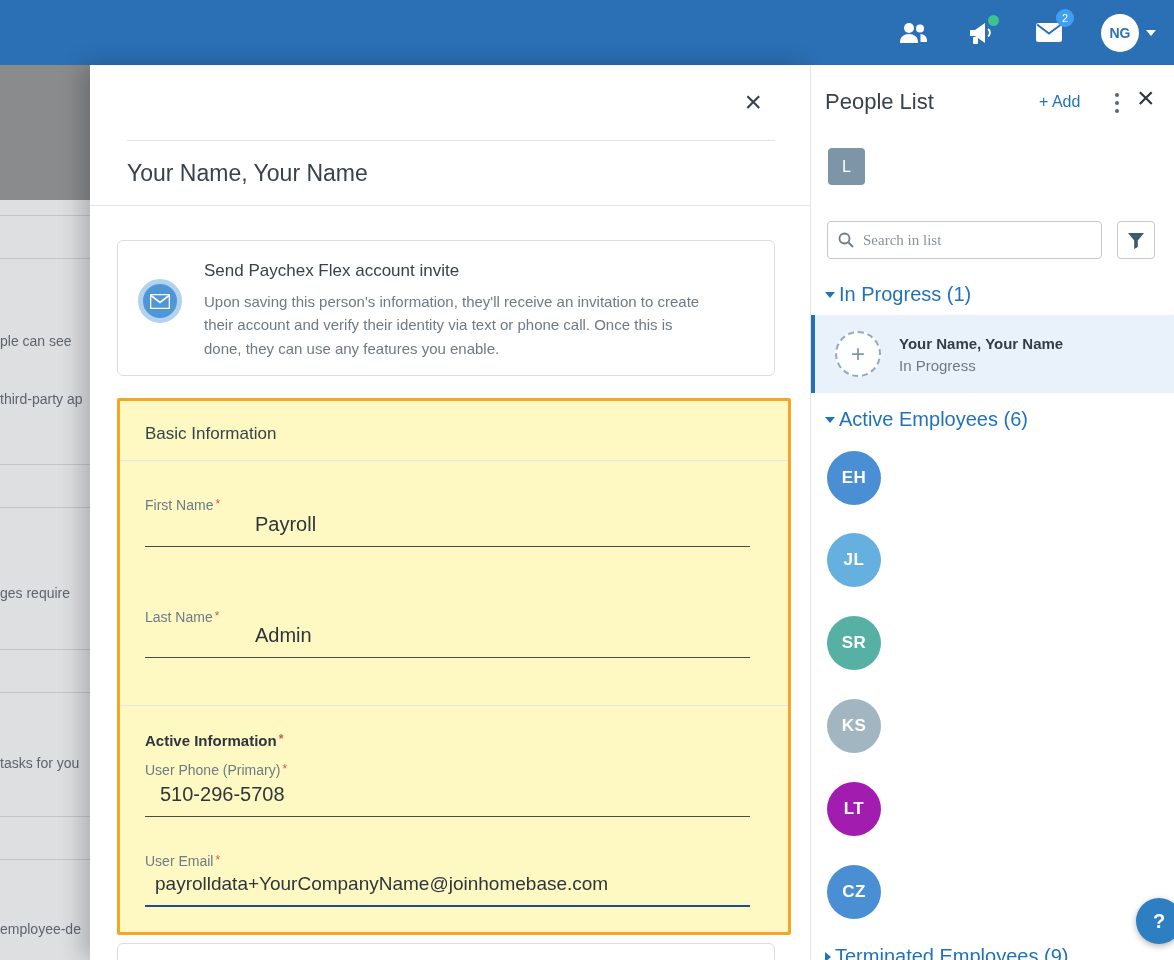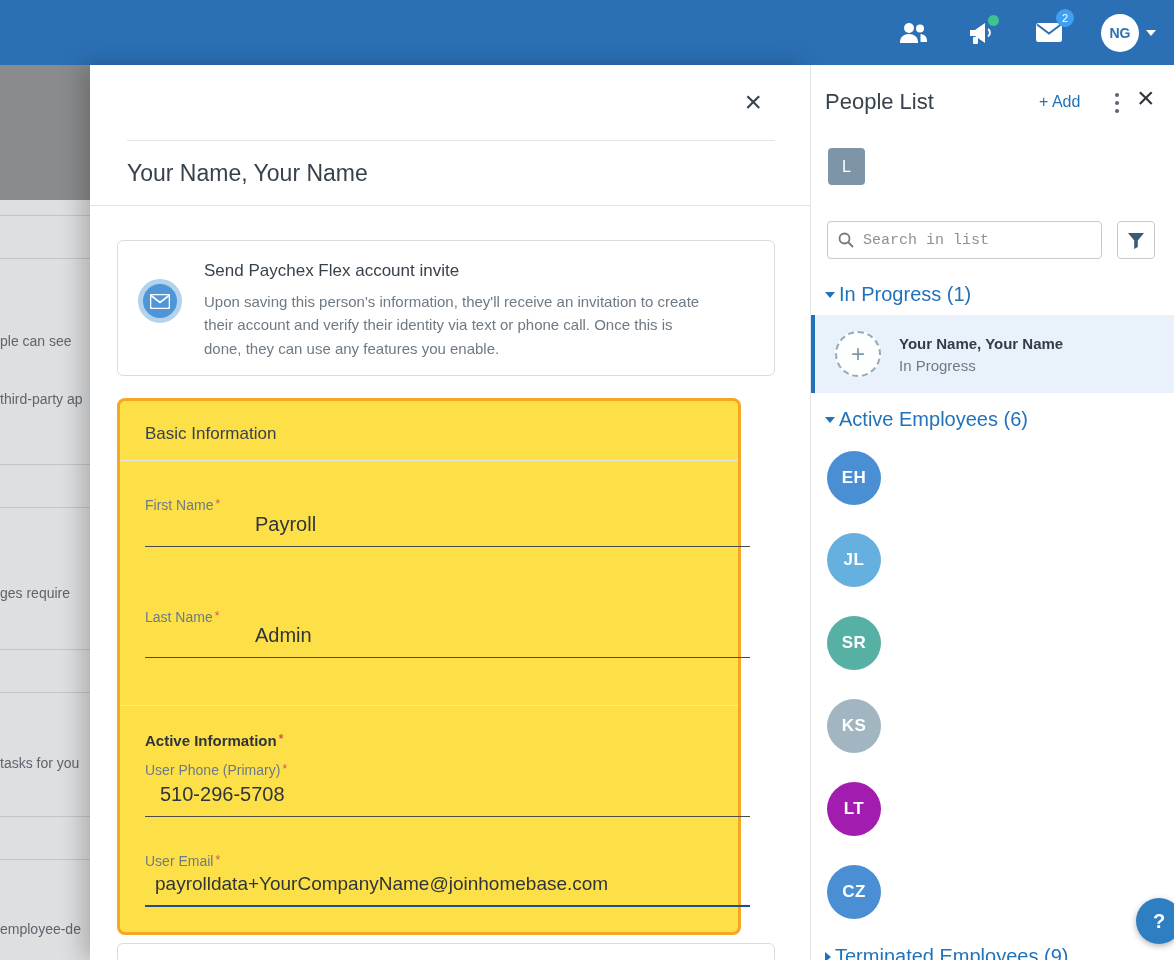--- a/index.html
+++ b/index.html
@@ -34,22 +34,22 @@
   .modal-title { position: absolute; top: 95px; left: 37px; font-size: 23px; color: #38424c; font-weight: 400; }
   .modal-rule2 { position: absolute; top: 140px; left: 0; right: 0; height: 1px; background: #e4e4e4; }
 
   .invite-card { position: absolute; top: 175px; left: 27px; width: 658px; border: 1px solid #d9dde0; border-radius: 6px;
                  background: #fff; display: flex; gap: 22px; padding: 20px 24px 15px 20px; }
   .invite-icon { flex: 0 0 44px; width: 44px; height: 44px; border-radius: 50%; background: #4f96d8;
                  border: 5px solid #b3d2ec; display: flex; align-items: center; justify-content: center; margin-top: 18px; }
   .invite-title { font-size: 17px; color: #38424c; margin-bottom: 9px; font-weight: 400; }
   .invite-body { font-size: 15px; color: #6e7a85; line-height: 1.55; max-width: 500px; }
 
-  .highlight-box { position: absolute; top: 333px; left: 27px; width: 624px; height: 537px; background: #fde047;
-                   border: 3px solid #f5a623; border-radius: 8px; }
+  .highlight-box { position: absolute; top: 333px; left: 27px; width: 674px; height: 537px; background: #fef9c3;
+                   border: 3px solid #f5a623; border-radius: 2px; }
   .hb-inner { position: relative; width: 100%; height: 100%; }
   .sec-title { position: absolute; left: 25px; font-size: 17px; color: #38424c; }
   .hb-rule { position: absolute; left: 0; right: 0; height: 1px; background: #e6e6e6; }
   .fld-label { position: absolute; left: 25px; font-size: 14px; color: #6e7a85; }
   .req { color: #d9534f; font-size: 12px; vertical-align: top; margin-left: 2px; }
   .fld-input { position: absolute; left: 25px; width: 605px; border: none; border-bottom: 1px solid #4a4a4a;
                background: transparent; font-family: "Liberation Sans", sans-serif; font-size: 20px; color: #2f353b;
                padding: 4px 0 10px 110px; outline: none; }
   .fld-input.short-indent { padding-left: 15px; }
   .fld-input.email { padding-left: 10px; font-size: 19px; border-bottom: 2px solid #1d4f8f; }
@@ -64,21 +64,21 @@
            align-items: center; justify-content: space-between; padding: 2px 0; cursor: pointer; background: none; border: none; }
   .kebab span { width: 4px; height: 4px; border-radius: 50%; background: #5a6570; }
   .panel-close { position: absolute; top: 18px; left: 326px; font-size: 30px; font-weight: 300; color: #2f353b;
                  background: none; border: none; cursor: pointer; line-height: 1; }
 
   .l-avatar { position: absolute; top: 83px; left: 17px; width: 37px; height: 37px; border-radius: 4px; background: #7e95a7;
               color: #fff; font-size: 16px; display: flex; align-items: center; justify-content: center; cursor: pointer; }
 
   .search-box { position: absolute; top: 156px; left: 16px; width: 275px; height: 38px; border: 1px solid #c4cacd;
                 border-radius: 4px; display: flex; align-items: center; gap: 9px; padding: 0 10px; background: #fff; }
-  .search-box input { border: none; outline: none; flex: 1; font-size: 15px; color: #14532d; font-family: Liberation Mono, monospace; }
+  .search-box input { border: none; outline: none; flex: 1; font-size: 15px; color: #14532d; font-family: Liberation Serif, serif; }
   .search-box input::placeholder { color: #8a9299; }
   .filter-btn { position: absolute; top: 156px; left: 306px; width: 38px; height: 38px; border: 1px solid #c4cacd;
                 border-radius: 4px; background: #fff; display: flex; align-items: center; justify-content: center; cursor: pointer; }
 
   .group { position: absolute; left: 14px; display: flex; align-items: center; gap: 4px; color: #2272b9; font-size: 20px;
            background: none; border: none; cursor: pointer; font-family: "Liberation Sans", sans-serif; }
   .tri-down { width: 0; height: 0; border-left: 5px solid transparent; border-right: 5px solid transparent; border-top: 6px solid #2272b9; }
   .tri-right { width: 0; height: 0; border-top: 5px solid transparent; border-bottom: 5px solid transparent; border-left: 6px solid #2272b9; }
 
   .selected-person { position: absolute; top: 250px; left: 0; width: 364px; height: 78px; background: #e9f2fb;

